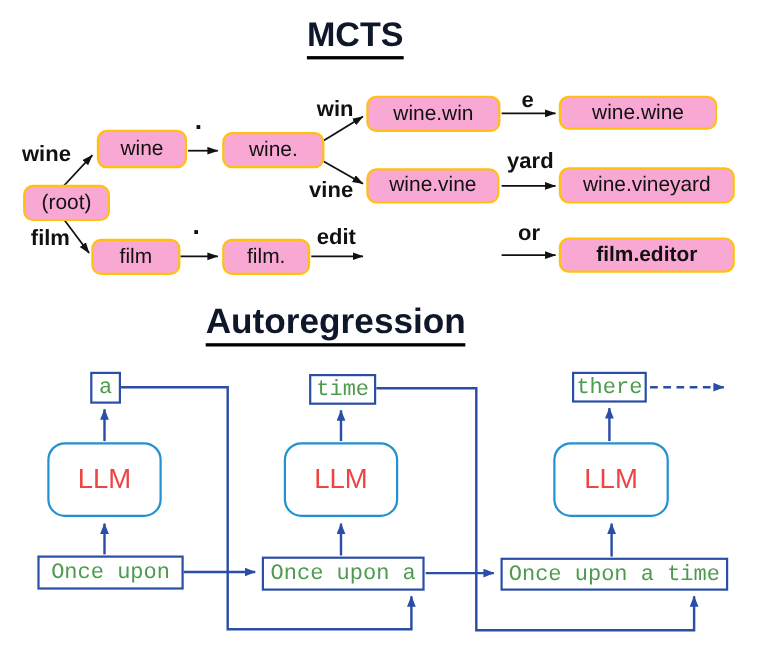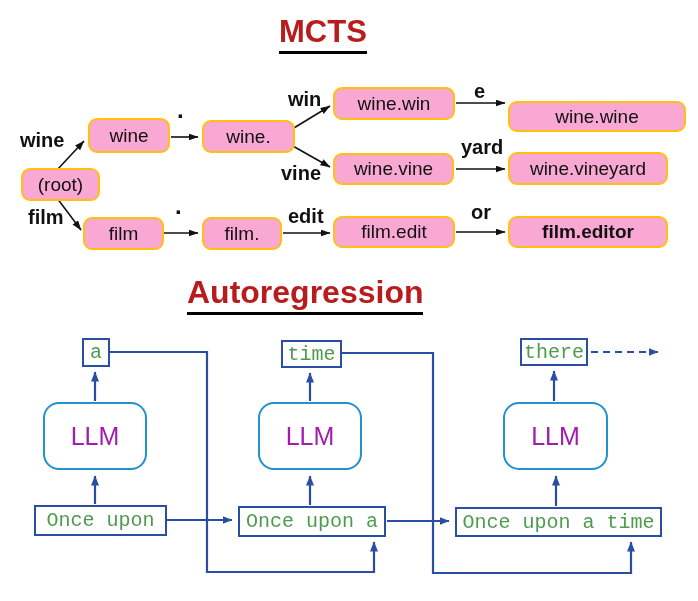--- a/index.html
+++ b/index.html
@@ -1,35 +1,35 @@
 <!DOCTYPE html>
 <html><head>
 <meta charset="utf-8">
 <style>
   html,body{margin:0;padding:0;background:#fff;}
   #stage{position:relative;width:698px;height:601px;background:#fff;overflow:hidden;
          font-family:"Liberation Sans",sans-serif;}
-  .title{position:absolute;font-weight:bold;color:#b91c1c;white-space:nowrap;
+  .title{position:absolute;font-weight:bold;color:#0f172a;white-space:nowrap;
          border-bottom:3px solid #000;padding-bottom:1px;line-height:1.15;}
   #mcts-title{left:279px;top:14px;font-size:31px;}
   #ar-title{left:187px;top:274px;font-size:32px;}
 
   .tnode{position:absolute;box-sizing:border-box;border:2.5px solid #FFC010;border-radius:9px;
          background:#f9a8d4;display:flex;align-items:center;justify-content:center;
          font-size:19px;color:#111;white-space:nowrap;}
   .elabel{position:absolute;font-size:20px;color:#111;white-space:nowrap;line-height:1;font-weight:bold;}
   .dotlabel{font-size:24px;font-weight:bold;}
 
   .tok,.inputbox{position:absolute;box-sizing:border-box;border:2.5px solid #2a4da6;background:#fff;
          display:flex;align-items:center;justify-content:center;
          font-family:"Liberation Mono","DejaVu Sans Mono",monospace;
          font-size:20px;color:#4e9b4e;white-space:nowrap;}
   .llm{position:absolute;box-sizing:border-box;border:2px solid #2191d0;border-radius:16px;
        background:#fff;display:flex;align-items:center;justify-content:center;
-       font-size:25px;color:#a21caf;}
+       font-size:25px;color:#ef4444;}
   svg#wires{position:absolute;left:0;top:0;pointer-events:none;}
 </style>
 </head>
 <body>
 
 <div id="stage">
 
   <svg id="wires" width="698" height="601" viewBox="0 0 698 601">
     <defs>
       <marker id="ab" markerWidth="11" markerHeight="8" refX="9.5" refY="3.5" orient="auto" markerUnits="userSpaceOnUse">
@@ -70,22 +70,21 @@
 
   <div class="title" id="mcts-title">MCTS</div>
 
   <div class="tnode" style="left:21px;top:168px;width:79px;height:33px;">(root)</div>
   <div class="tnode" style="left:88px;top:118px;width:82px;height:35px;">wine</div>
   <div class="tnode" style="left:202px;top:120px;width:93px;height:33px;">wine.</div>
   <div class="tnode" style="left:83px;top:217px;width:81px;height:33px;">film</div>
   <div class="tnode" style="left:202px;top:217px;width:80px;height:33px;">film.</div>
   <div class="tnode" style="left:333px;top:87px;width:122px;height:33px;">wine.win</div>
   <div class="tnode" style="left:333px;top:153px;width:121px;height:32px;">wine.vine</div>
-  <div class="tnode" style="left:333px;top:216px;width:122px;height:32px;">film.edit</div>
-  <div class="tnode" style="left:508px;top:87px;width:178px;height:31px;margin-top:14px;">wine.wine</div>
+  <div class="tnode" style="left:508px;top:87px;width:144px;height:31px;">wine.wine</div>
   <div class="tnode" style="left:508px;top:152px;width:160px;height:33px;">wine.vineyard</div>
   <div class="tnode" style="left:508px;top:216px;width:160px;height:32px;font-weight:bold;">film.editor</div>
 
   <span class="elabel" style="left:20px;top:130px;">wine</span>
   <span class="elabel" style="left:28px;top:207px;">film</span>
   <span class="elabel dotlabel" style="left:177px;top:98px;">.</span>
   <span class="elabel dotlabel" style="left:175px;top:194px;">.</span>
   <span class="elabel" style="left:288px;top:89px;">win</span>
   <span class="elabel" style="left:281px;top:163px;">vine</span>
   <span class="elabel" style="left:288px;top:206px;">edit</span>

